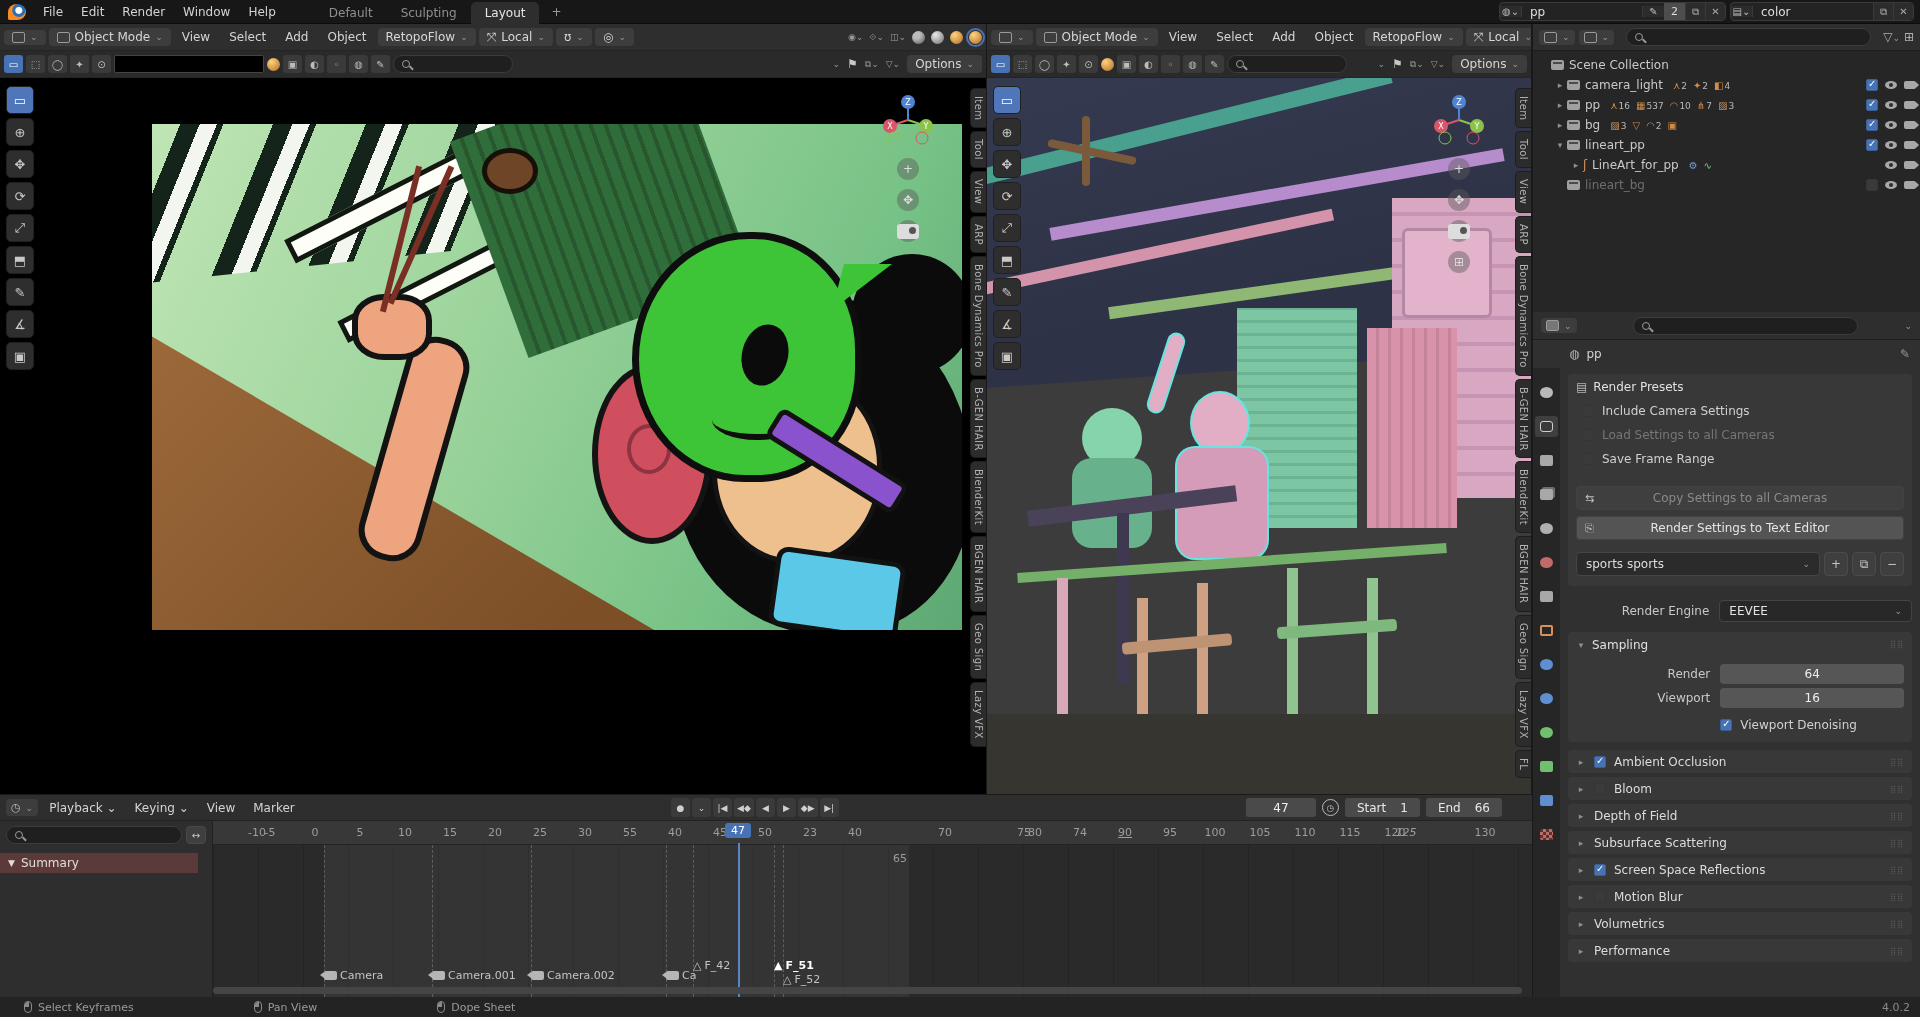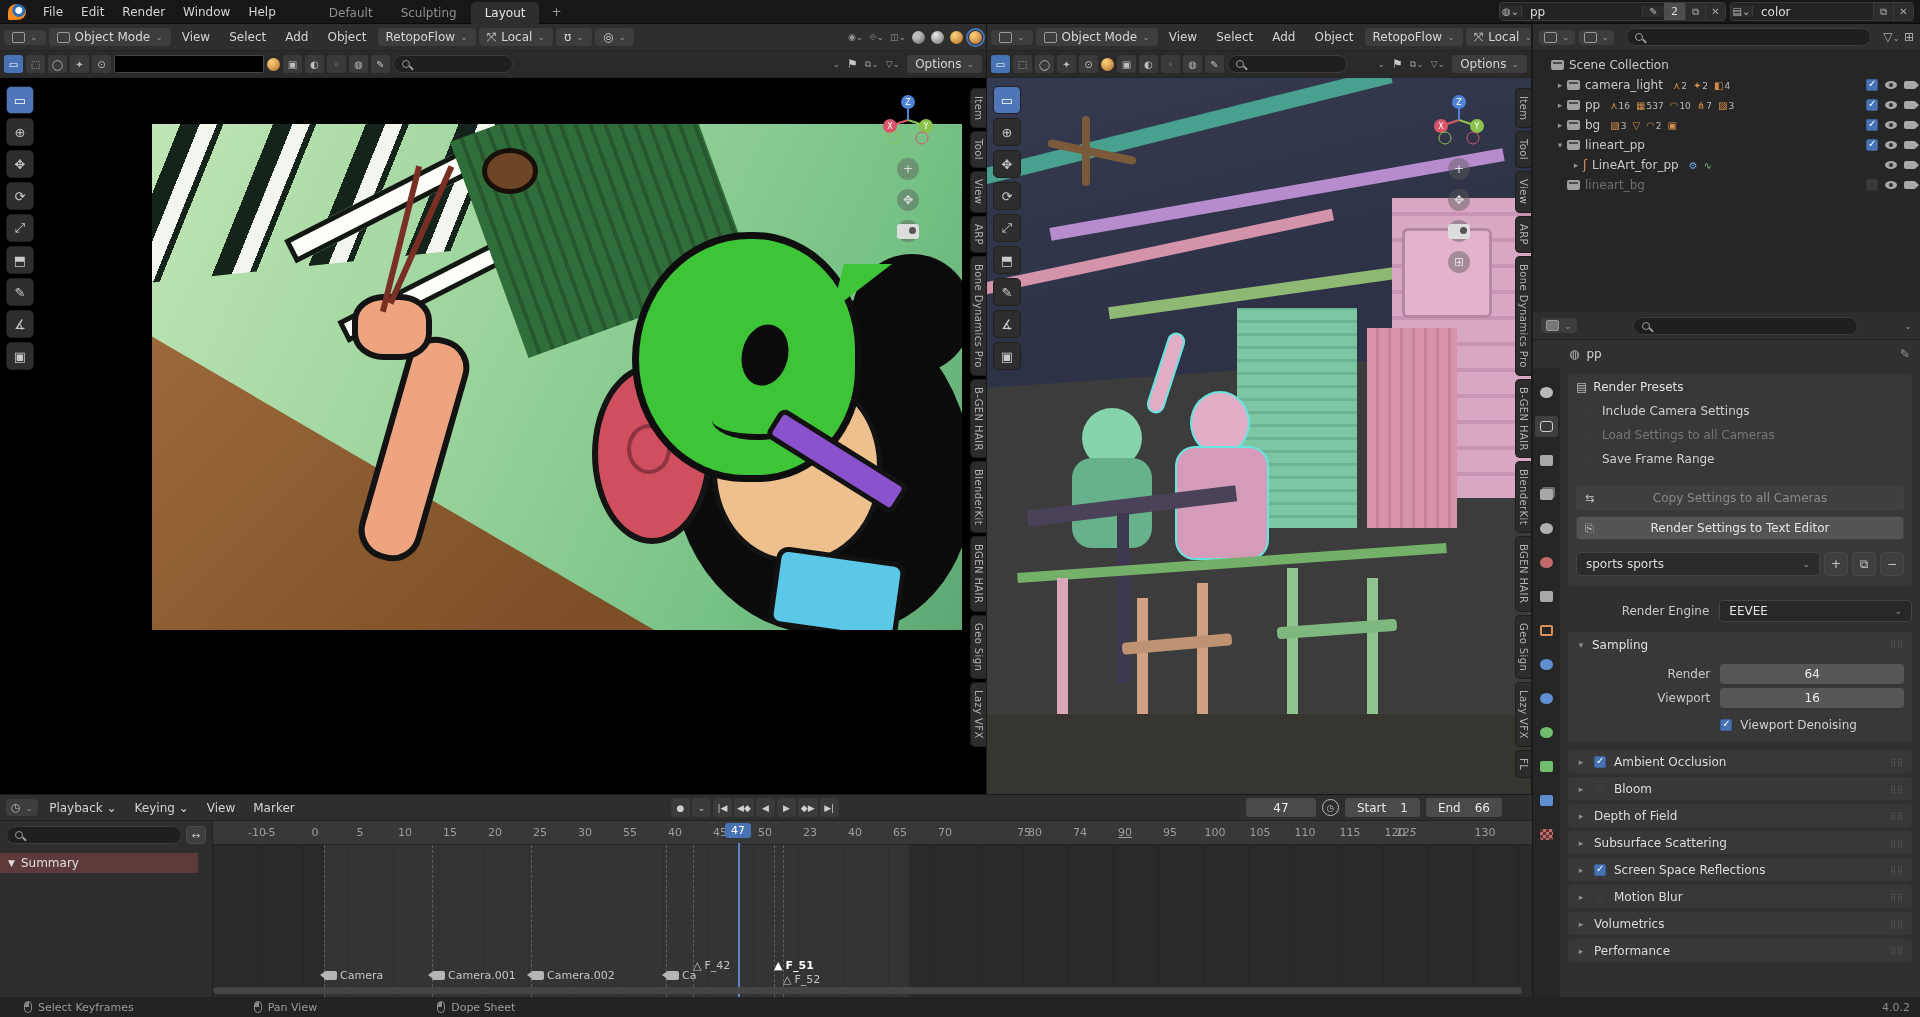--- a/index.html
+++ b/index.html
@@ -787,21 +787,21 @@
           <span class="tick" style="left: 237px;">15</span>
           <span class="tick" style="left: 282px;">20</span>
           <span class="tick" style="left: 327px;">25</span>
           <span class="tick" style="left: 372px;">30</span>
           <span class="tick" style="left: 417px;">55</span>
           <span class="tick" style="left: 462px;">40</span>
           <span class="tick" style="left: 507px;">45</span>
           <span class="tick" style="left: 552px;">50</span>
           <span class="tick" style="left: 597px;">23</span>
           <span class="tick" style="left: 642px;">40</span>
-          <span class="tick" style="left: 687px;">65</span>
+          <span class="tick" style="left: 687px; margin-top: 26px;">65</span>
           <span class="tick" style="left: 732px;">70</span>
           <span class="tick" style="left: 811px;">75</span>
           <span class="tick" style="left: 822px;">80</span>
           <span class="tick" style="left: 867px;">74</span>
           <span class="tick" style="left: 912px; text-decoration: underline;">90</span>
           <span class="tick" style="left: 957px;">95</span>
           <span class="tick" style="left: 1002px;">100</span>
           <span class="tick" style="left: 1047px;">105</span>
           <span class="tick" style="left: 1092px;">110</span>
           <span class="tick" style="left: 1137px;">115</span>

